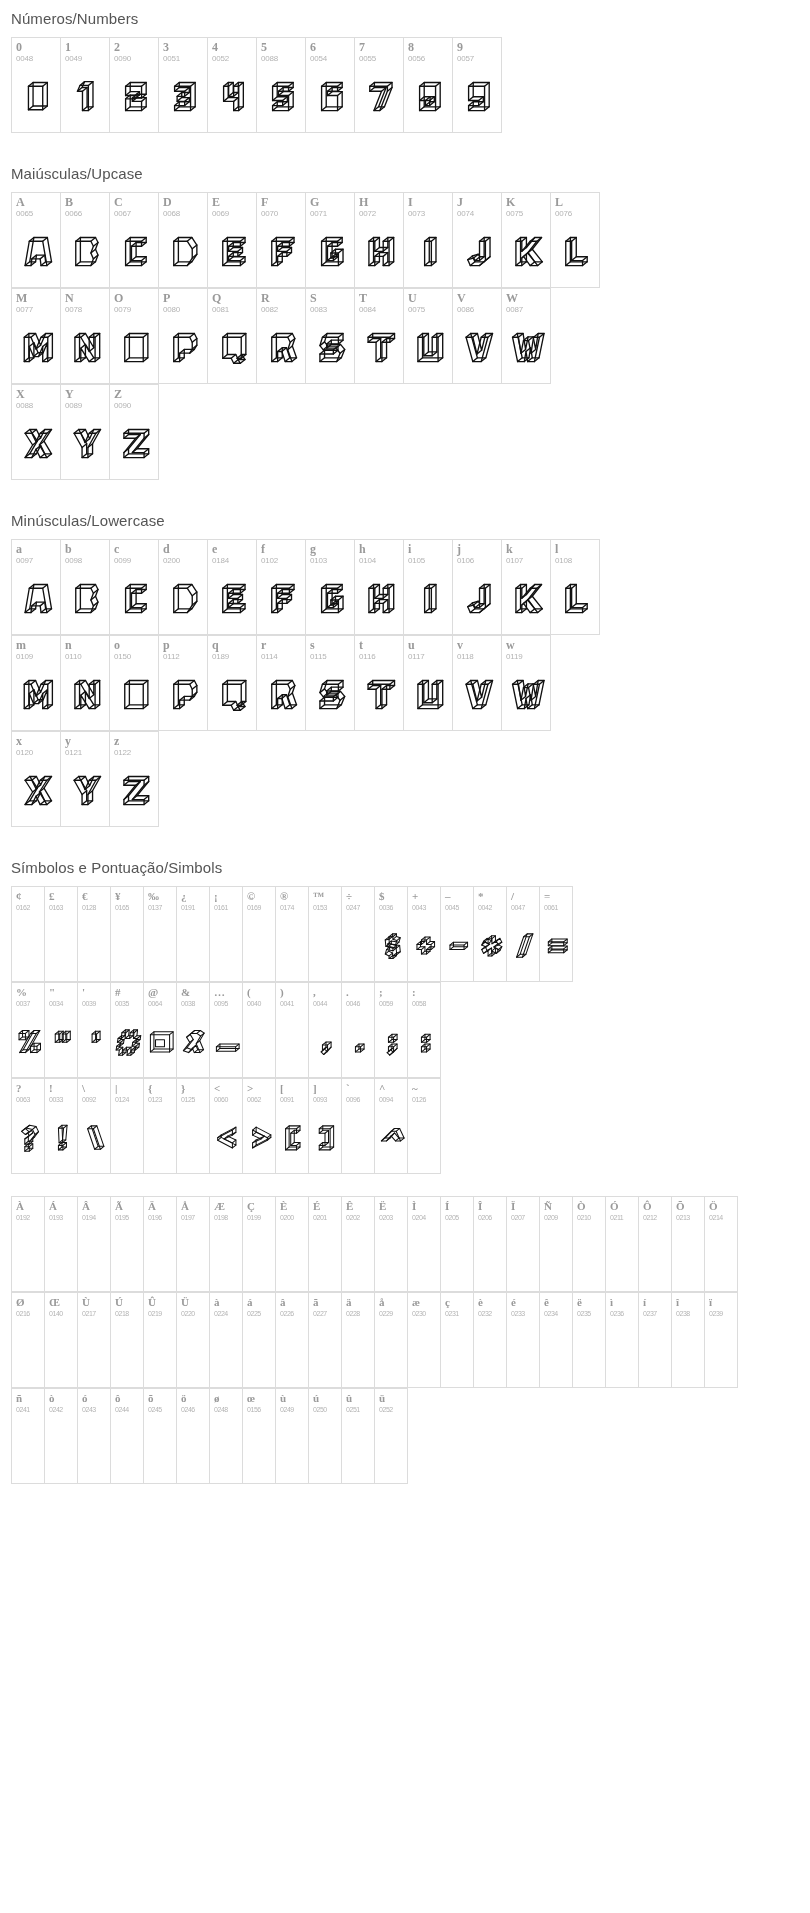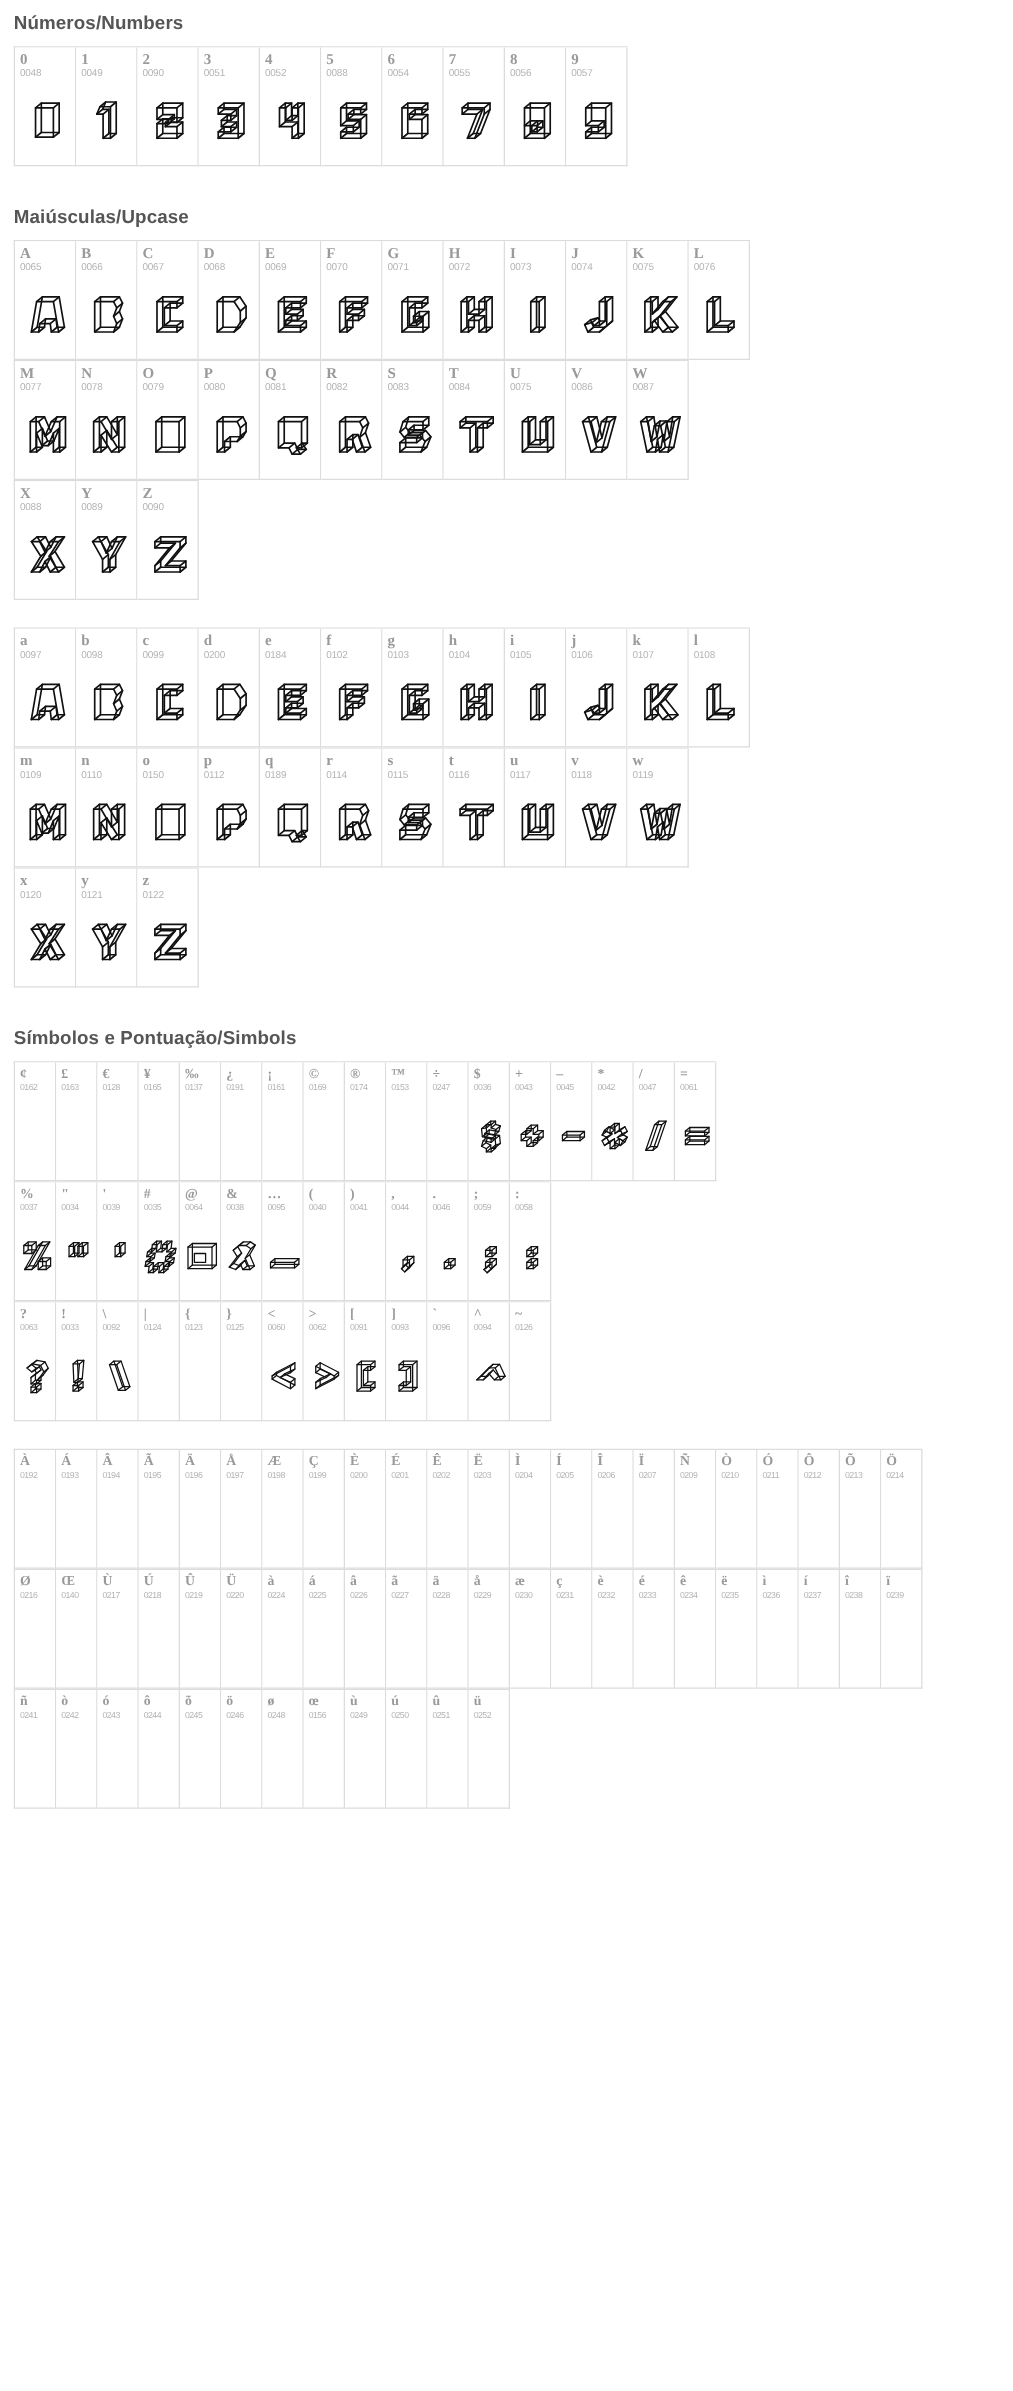--- a/index.html
+++ b/index.html
@@ -16,21 +16,21 @@
   .page {
     width: 810px;
     min-height: 1913px;
     padding: 0 0 20px 0;
     position: relative;
   }
   .section { margin: 0 0 0 0; }
   .section-title {
     font-size: 15px;
     color: #555;
-    font-weight: bold;
+    font-weight: normal;
     margin: 0;
     padding: 10px 0 10px 11px;
     letter-spacing: 0.1px;
   }
   .grid-wrap {
     padding-left: 11px;
   }
   .grid {
     display: flex;
     flex-wrap: wrap;
@@ -504,20 +504,21 @@
                   <path d="M26 22 L74 22 L74 34 L46 68 L74 68 L74 80 L26 80 L26 68 L54 34 L26 34 Z"></path>
                   <path d="M26 22 L37 13 M74 22 L85 13 M74 34 L85 25 M46 68 L57 59 M74 68 L85 59 M74 80 L85 71 M26 80 L37 71 M26 68 L37 59 M54 34 L65 25 M26 34 L37 25 "></path>
                 </svg>
               </span>
             </div>
           </div>
         </div>
         <div class="spacer-22"></div>
       </div>
       <div class="section">
+        <div class="section-title">Minúsculas/Lowercase</div>
         <div class="grid-wrap">
           <div class="grid">
             <div class="cell">
               <span class="chr">a</span>
               <span class="code">0097</span>
               <span class="glyph">
                 <svg width="42" height="42" viewBox="0 0 100 100" fill="none" stroke="#111" stroke-width="3.2" stroke-linejoin="round" stroke-linecap="round">
                   <path d="M35 71 L45 13 L77 13 L87 71 L73 71 L71 55 L51 55 L49 71 Z"></path>
                   <path d="M24 80 L34 22 L66 22 L76 80 L62 80 L60 64 L40 64 L38 80 Z"></path>
                   <path d="M24 80 L35 71 M34 22 L45 13 M66 22 L77 13 M76 80 L87 71 M62 80 L73 71 M60 64 L71 55 M40 64 L51 55 M38 80 L49 71 "></path>

